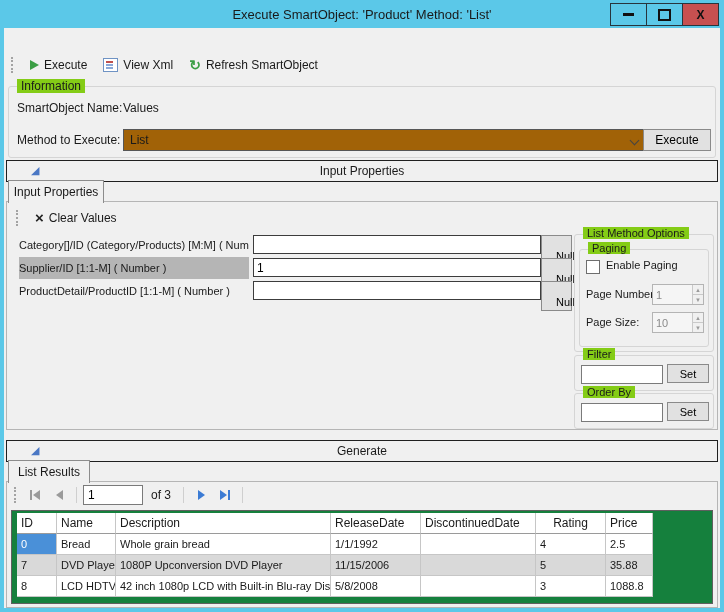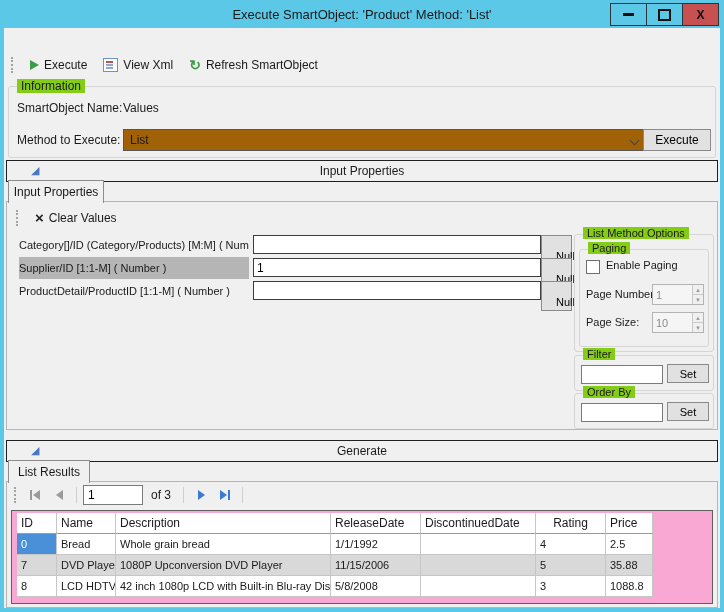--- a/index.html
+++ b/index.html
@@ -85,21 +85,21 @@
   .nav-btn{width:22px;height:20px;display:flex;align-items:center;justify-content:center;gap:1px;cursor:pointer;}
   .tri-l{width:0;height:0;border-top:5px solid transparent;border-bottom:5px solid transparent;border-right:7px solid #9a9a9a;}
   .tri-r{width:0;height:0;border-top:5px solid transparent;border-bottom:5px solid transparent;border-left:7px solid #3b7bd4;}
   .vbar-g{width:2px;height:10px;background:#9a9a9a;}
   .vbar-b{width:2px;height:10px;background:#3b7bd4;}
   .sep{width:1px;height:16px;background:#cfcfcf;margin:0 4px;}
   .nav-pos{width:50px;height:18px;border:1px solid #7a7a7a;font-size:12px;padding:0 4px;
            font-family:"Liberation Sans",sans-serif;}
   .of-label{margin:0 6px;font-size:12px;}
   
-  .grid{position:absolute;left:4px;top:28px;width:702px;height:94px;background:#f9a8d4;
+  .grid{position:absolute;left:4px;top:28px;width:702px;height:94px;background:#15803d;
         border:1px solid #5f5f5f;padding:2px 0 0 5px;box-sizing:border-box;overflow:hidden;}
   .grow,.ghead-row{display:flex;}
   .gcell{height:21px;line-height:21px;border-right:1px solid #c6c6c6;border-bottom:1px solid #c6c6c6;
          padding:0 4px;box-sizing:border-box;font-size:11px;white-space:nowrap;overflow:hidden;
          background:#fff;}
   .ghead{font-size:12px;border-bottom:1px solid #9a9a9a;background:#fff;}
   .grow.alt .gcell{background:#d9d9d9;}
   .gcell.sel{background:#4a90d8;color:#fff;}
 </style>
 </head>

